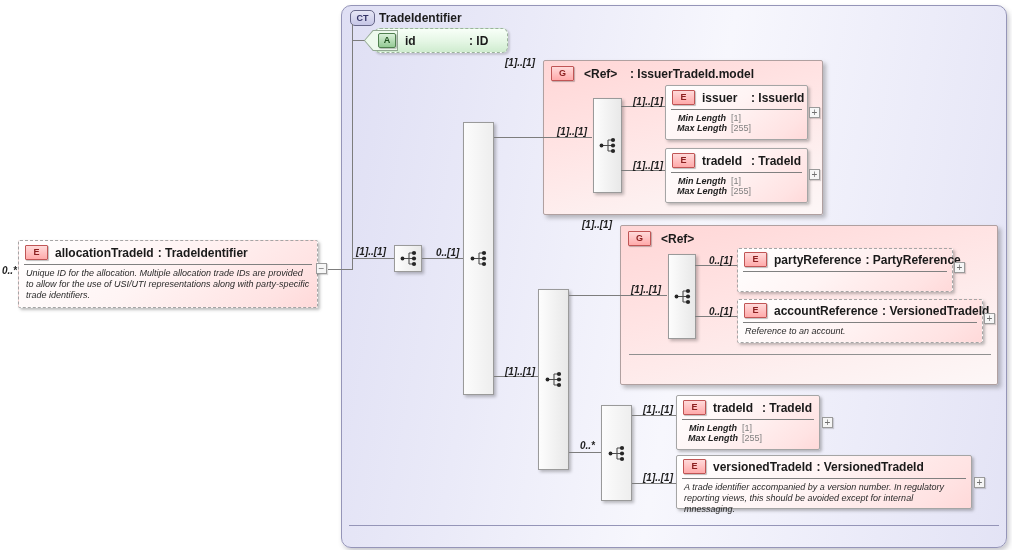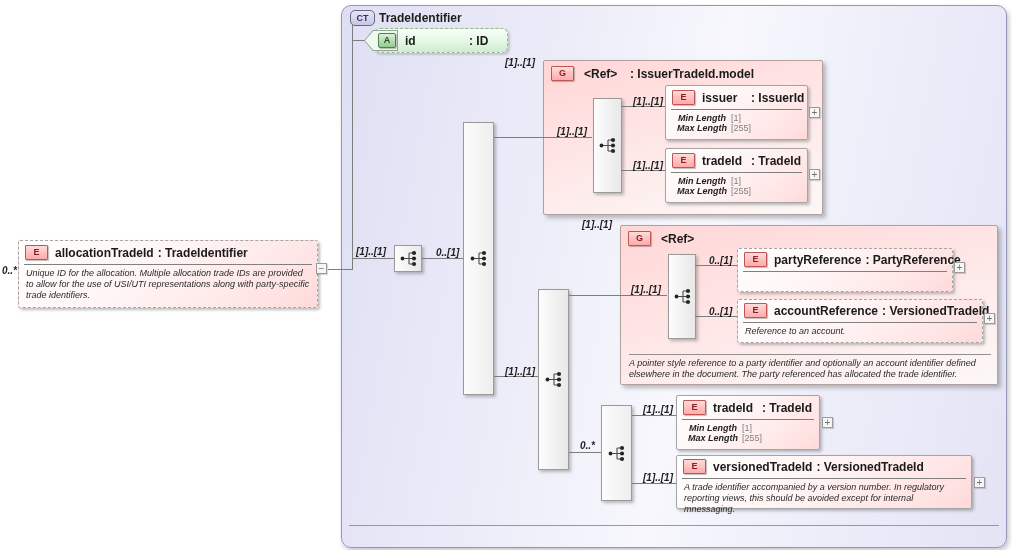--- a/index.html
+++ b/index.html
@@ -130,21 +130,20 @@
     <div class="group-head">
       <span class="badge badge-g">G</span>
       <span class="ref">&lt;Ref&gt;</span>
     </div>
     <div class="comp" style="left:47px;top:28px;width:28px;height:85px;">
       <svg width="19" height="19" viewBox="0 0 19 19">
           <use href="#seqicon"></use>
         </svg>
     </div>
     <div class="group-annline" style="left:8px;top:128px;width:362px;"></div>
-    <div class="group-ann" style="left:8px;top:132px;width:364px;">A pointer style reference to a party identifier and optionally an account identifier defined elsewhere in the document. The party referenced has allocated the trade identifier.</div>
   </div>
 
   <div class="comp" style="left:394px;top:245px;width:28px;height:27px;">
     <svg width="19" height="19" viewBox="0 0 19 19">
         <use href="#seqicon"></use>
       </svg>
   </div>
   <div class="comp dashed" style="left:463px;top:122px;width:31px;height:273px;">
     <svg width="19" height="19" viewBox="0 0 19 19">
         <use href="#seqicon"></use>

